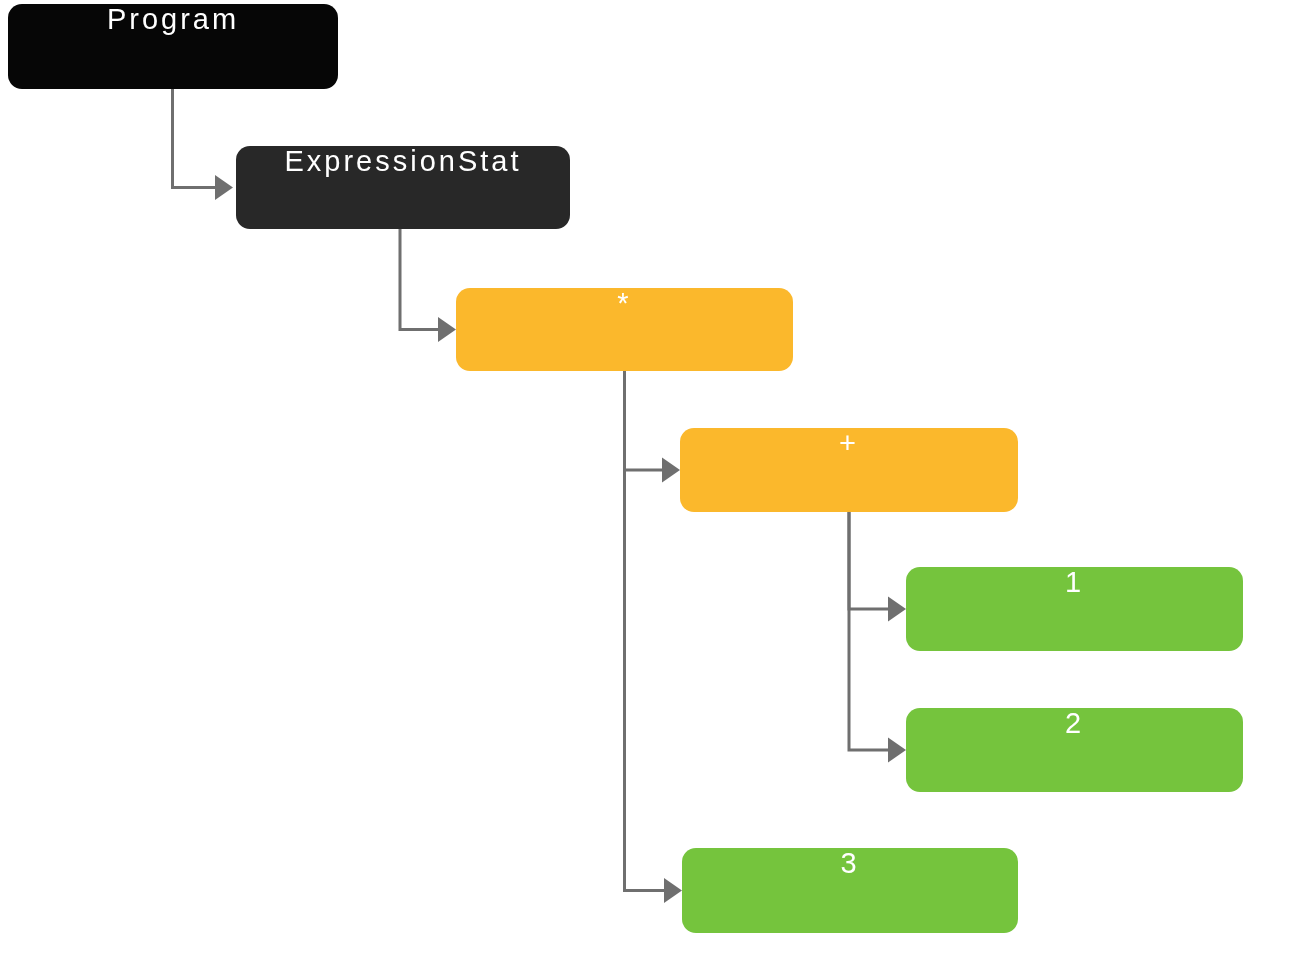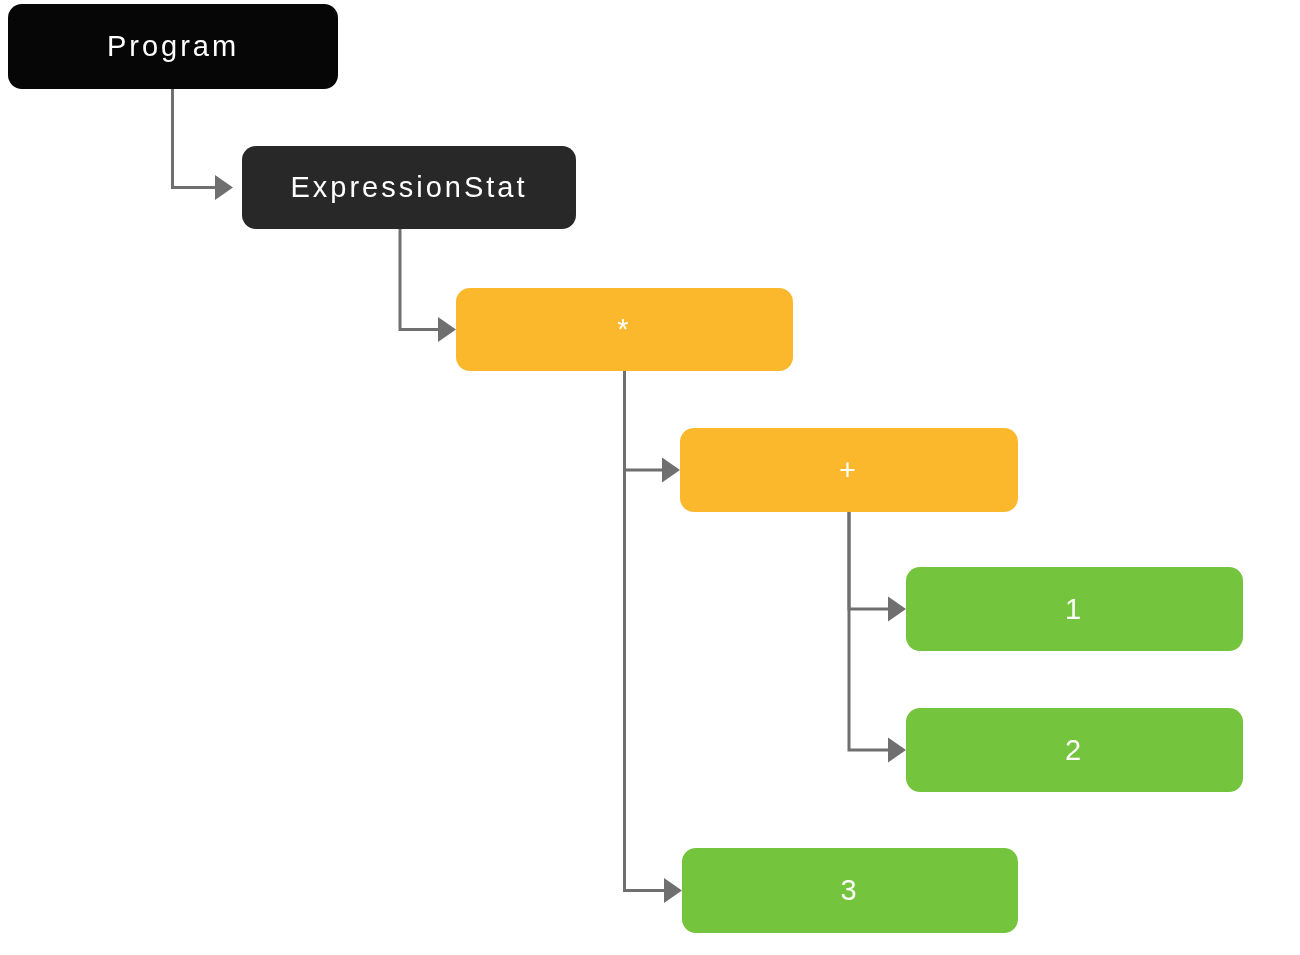--- a/index.html
+++ b/index.html
@@ -27,21 +27,20 @@
     fill: none;
     stroke-width: 3px;
   }
   #edges-svg polygon {
     stroke: none;
   }
   .node {
     position: absolute;
     border-radius: 14px;
     display: flex;
-    align-items: center;
     justify-content: center;
     font-size: 29px;
     letter-spacing: 3px;
     line-height: 31px;
     font-weight: 400;
   }
   .node .label-block {
     text-align: center;
     white-space: nowrap;
   }
@@ -70,21 +69,21 @@
       <polygon points="682,890.5 664,878 664,903"></polygon>
       <polygon points="906,609 888,596.5 888,621.5"></polygon>
       <polygon points="906,750 888,737.5 888,762.5"></polygon>
     </g>
   </svg>
 
   <div class="node" style="left: 8px; top: 4px; width: 330px; height: 85px; background-color: rgb(6, 6, 6);">
     <div class="label-block" style="color: rgb(255, 255, 255);">Program</div>
   </div>
 
-  <div class="node" style="left: 242px; top: 146px; width: 334px; height: 83px; background-color: rgb(40, 40, 40);">
+  <div class="node" style="left: 236px; top: 146px; width: 334px; height: 83px; background-color: rgb(40, 40, 40);">
     <div class="label-block left-lines" style="color: rgb(255, 255, 255);">
       <div>ExpressionStat</div>
     </div>
   </div>
 
   <div class="node" style="left: 456px; top: 288px; width: 337px; height: 83px; background-color: rgb(251, 184, 44);">
     <div class="label-block" style="color: rgb(255, 255, 255);">*</div>
   </div>
 
   <div class="node" style="left: 680px; top: 428px; width: 338px; height: 84px; background-color: rgb(251, 184, 44);">

